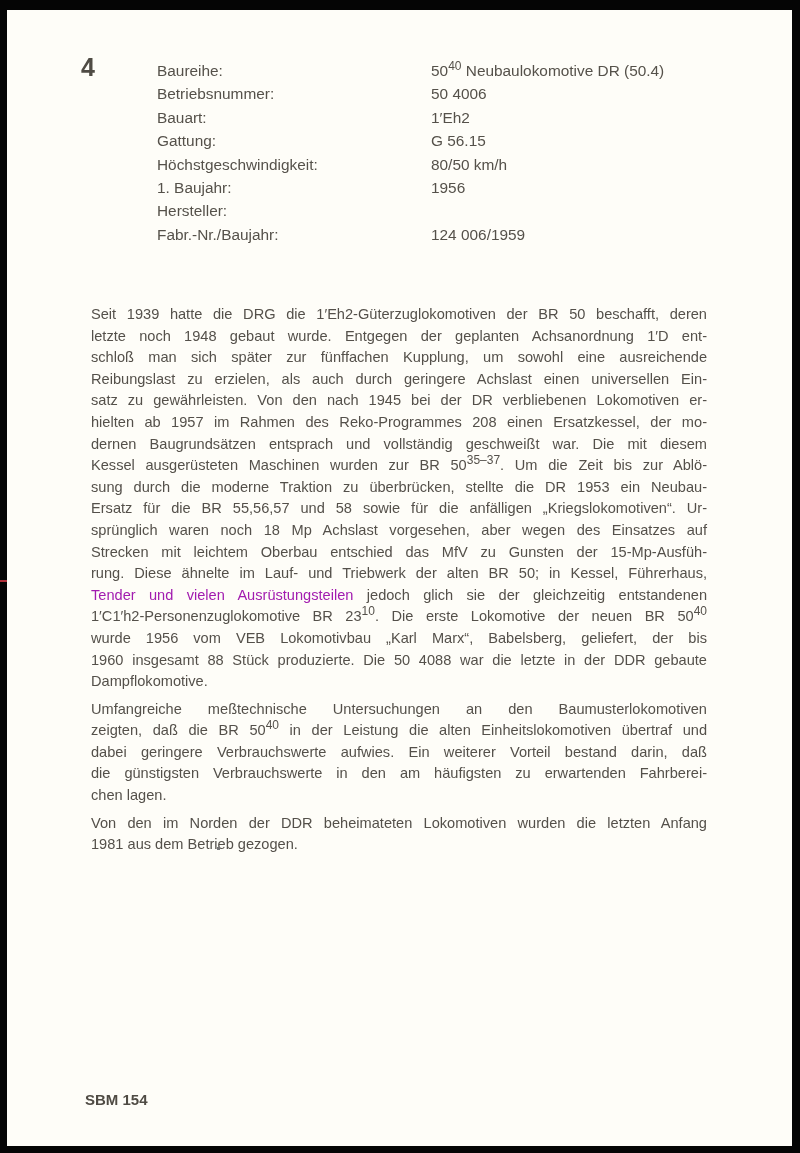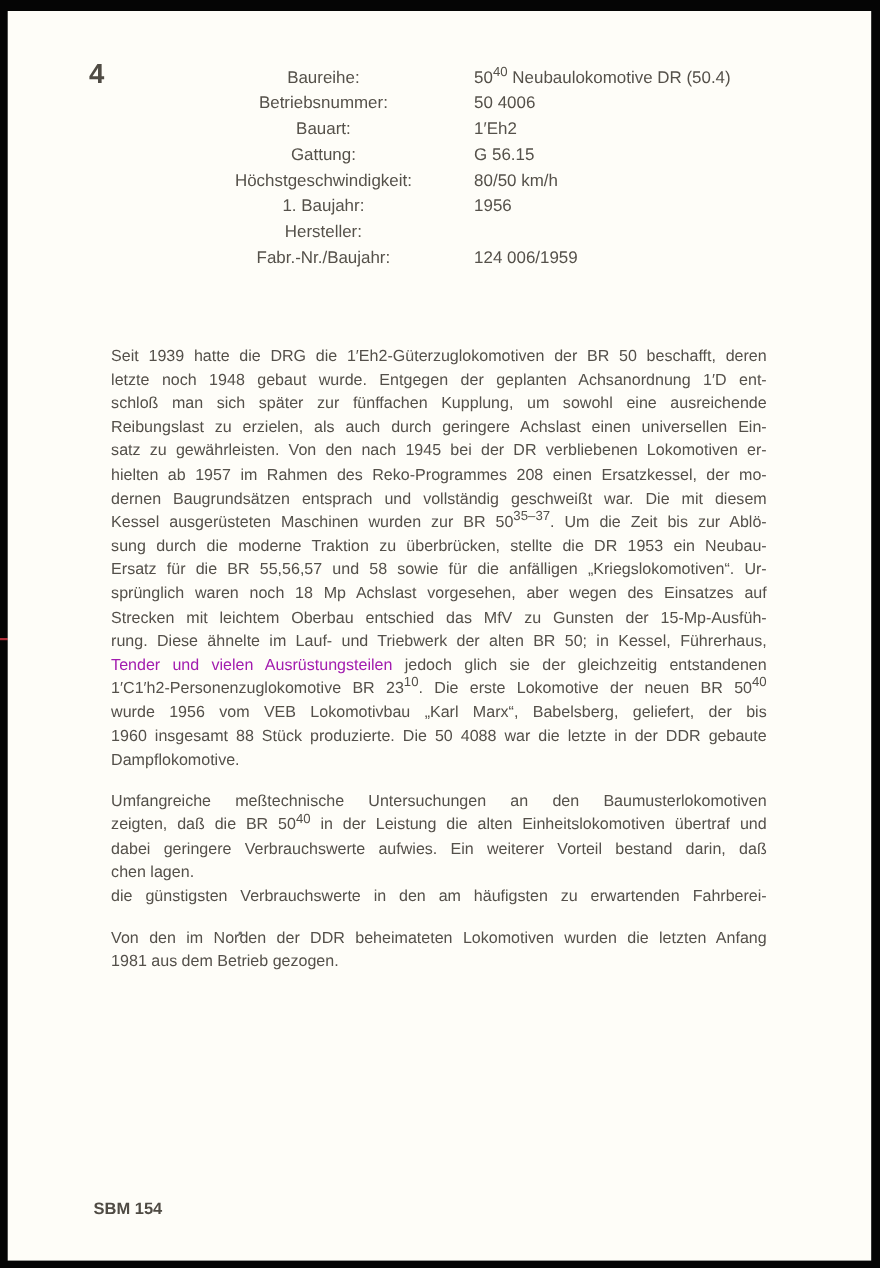--- a/index.html
+++ b/index.html
@@ -30,32 +30,32 @@
       position: absolute;
       left: 150px; top: 51px;
     }
     .spec-row {
       display: flex;
       height: 23.4px;
       font-size: 15.4px;
       color: #55514a;
       line-height: 20px;
     }
-    .spec-label { width: 274px; text-align: center; }
+    .spec-label { width: 274px; }
     .spec-value { white-space: nowrap; }
     .body-text {
       position: absolute;
       left: 78px; top: 288px;
       width: 628px;
       font-size: 14.6px;
       line-height: 21.6px;
       color: #54504a;
       text-align: justify;
     }
-    .body-text p { margin: 16px; }
+    .body-text p { margin: 6px; }
     .line { display: block; text-align: justify; text-align-last: justify; white-space: nowrap; }
     .line.last { text-align-last: left; }
     .reddish { color: #a21caf; }
     sup { font-size: 12px; line-height: 0; vertical-align: 6px; }
     .footer-code {
       position: absolute;
       left: 78px; top: 1081px;
       font-size: 15px; font-weight: bold;
       color: #4f4b44;
     }
@@ -123,22 +123,22 @@
       <span class="line"><span class="reddish">Tender und vielen Ausrüstungsteilen</span><span> jedoch glich sie der gleichzeitig entstandenen</span></span>
       <span class="line"><span>1′C1′h2-Personenzuglokomotive BR 23</span><sup>10</sup><span>. Die erste Lokomotive der neuen BR 50</span><sup>40</sup></span>
       <span class="line">wurde 1956 vom VEB Lokomotivbau „Karl Marx“, Babelsberg, geliefert, der bis</span>
       <span class="line">1960 insgesamt 88 Stück produzierte. Die 50 4088 war die letzte in der DDR gebaute</span>
       <span class="line last">Dampflokomotive.</span>
     </p>
     <p>
       <span class="line">Umfangreiche meßtechnische Untersuchungen an den Baumusterlokomotiven</span>
       <span class="line"><span>zeigten, daß die BR 50</span><sup>40</sup><span> in der Leistung die alten Einheitslokomotiven übertraf und</span></span>
       <span class="line">dabei geringere Verbrauchswerte aufwies. Ein weiterer Vorteil bestand darin, daß</span>
+      <span class="line">die günstigsten Verbrauchswerte in den am häufigsten zu erwartenden Fahrberei-</span>
       <span class="line last">chen lagen.</span>
-      <span class="line">die günstigsten Verbrauchswerte in den am häufigsten zu erwartenden Fahrberei-</span>
     </p>
     <p>
       <span class="line">Von den im Norden der DDR beheimateten Lokomotiven wurden die letzten Anfang</span>
       <span class="line last">1981 aus dem Betrieb gezogen.</span>
     </p>
   </div>
 
   <div class="footer-code">SBM 154</div>
 </div>
 

